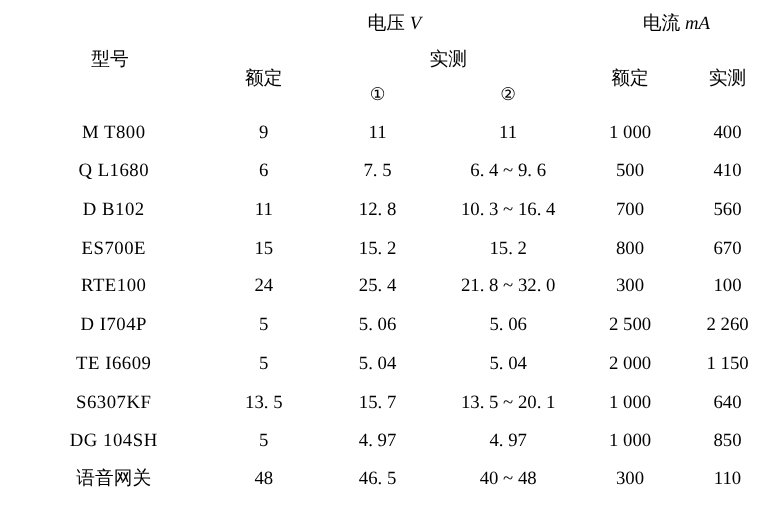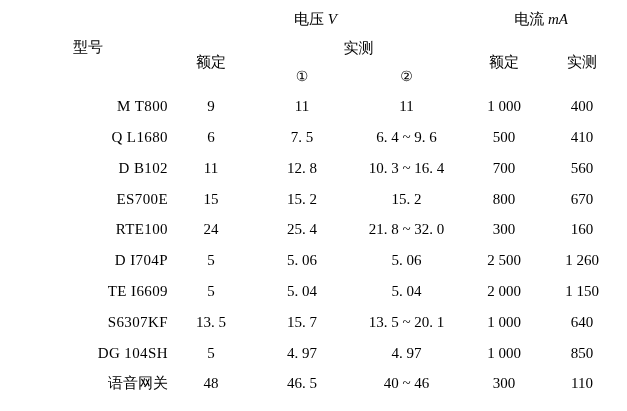--- a/index.html
+++ b/index.html
@@ -51,21 +51,21 @@
 
   .span-line {
     border-bottom: 1.1px solid #000;
   }
 
   .body-row td {
     height: 30.8px;
     font-size: 15px;
   }
   .body-row td.model {
-    text-align: right;
+    text-align: center;
     padding-left: 6px;
   }
 
   .vsep-left {
     border-left: 1.2px solid #000;
   }
 
   .unit-ital {
     font-style: italic;
     font-family: "Liberation Serif", "DejaVu Serif", serif;
@@ -174,29 +174,29 @@
         <td>15. 2</td>
         <td class="vsep-left">800</td>
         <td>670</td>
       </tr>
       <tr class="body-row">
         <td class="model"><span class="model-text">RTE100</span></td>
         <td>24</td>
         <td>25. 4</td>
         <td>21. 8 ~ 32. 0</td>
         <td class="vsep-left">300</td>
-        <td>160</td>
+        <td>100</td>
       </tr>
       <tr class="body-row">
         <td class="model"><span class="model-text">D I704P</span></td>
         <td>5</td>
         <td>5. 06</td>
         <td>5. 06</td>
         <td class="vsep-left">2 500</td>
-        <td>1 260</td>
+        <td>2 260</td>
       </tr>
       <tr class="body-row">
         <td class="model"><span class="model-text">TE I6609</span></td>
         <td>5</td>
         <td>5. 04</td>
         <td>5. 04</td>
         <td class="vsep-left">2 000</td>
         <td>1 150</td>
       </tr>
       <tr class="body-row">
@@ -212,21 +212,21 @@
         <td>5</td>
         <td>4. 97</td>
         <td>4. 97</td>
         <td class="vsep-left">1 000</td>
         <td>850</td>
       </tr>
       <tr class="body-row">
         <td class="model"><span class="model-cn">语音网关</span></td>
         <td>48</td>
         <td>46. 5</td>
-        <td>40 ~ 46</td>
+        <td>40 ~ 48</td>
         <td class="vsep-left">300</td>
         <td>110</td>
       </tr>
       <tr>
         <td class="thick-bottom" style="height:0;padding:0;"></td>
         <td class="thick-bottom" style="height:0;padding:0;"></td>
         <td class="thick-bottom" style="height:0;padding:0;"></td>
         <td class="thick-bottom" style="height:0;padding:0;"></td>
         <td class="thick-bottom vsep-left" style="height:0;padding:0;"></td>
         <td class="thick-bottom" style="height:0;padding:0;"></td>

